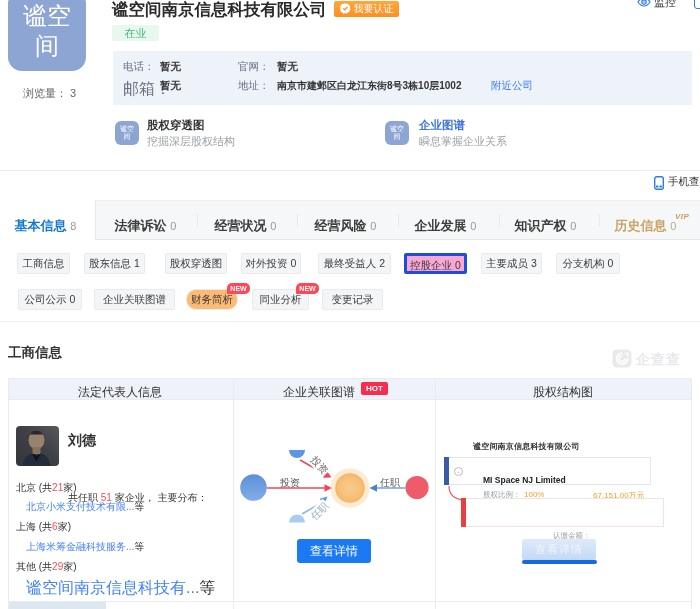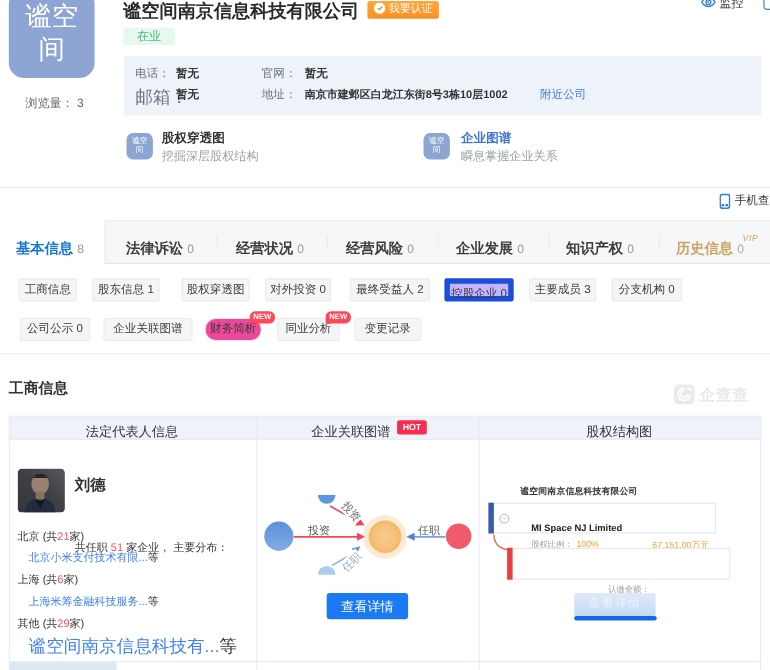--- a/index.html
+++ b/index.html
@@ -66,21 +66,21 @@
 <div class="abs" style="left:214.5px; top:217px; font-size:13px; font-weight:bold; color:#3d3d3d;">经营状况 <span style="font-size:11px; font-weight:normal; color:#999;">0</span></div>
 <div class="abs" style="left:314.5px; top:217px; font-size:13px; font-weight:bold; color:#3d3d3d;">经营风险 <span style="font-size:11px; font-weight:normal; color:#999;">0</span></div>
 <div class="abs" style="left:414.5px; top:217px; font-size:13px; font-weight:bold; color:#3d3d3d;">企业发展 <span style="font-size:11px; font-weight:normal; color:#999;">0</span></div>
 <div class="abs" style="left:514.5px; top:217px; font-size:13px; font-weight:bold; color:#3d3d3d;text-align:right;">知识产权 <span style="font-size:11px; font-weight:normal; color:#999;">0</span></div>
 <div class="abs" style="left:614.5px; top:217px; font-size:13px; font-weight:bold; color:#c9a464;">历史信息 <span style="font-size:11px; font-weight:normal; color:#b9ab8d;">0</span></div>
 <div class="abs" style="left:197px; top:214px; width:1px; height:13px; background:#e9eaec;"></div>
 <div class="abs" style="left:297px; top:214px; width:1px; height:13px; background:#e9eaec;"></div>
 <div class="abs" style="left:398px; top:214px; width:1px; height:13px; background:#e9eaec;"></div>
 <div class="abs" style="left:499px; top:214px; width:1px; height:13px; background:#e9eaec;"></div>
 <div class="abs" style="left:599px; top:214px; width:1px; height:13px; background:#e9eaec;"></div>
-<div class="abs" style="left:675px; top:212px; font-size:8px; font-weight:normal; font-style:italic; color:#cf9e57; letter-spacing:0.5px;">VIP</div>
+<div class="abs" style="left:675px; top:212px; font-size:8px; font-weight:bold; font-style:italic; color:#cf9e57; letter-spacing:0.5px;">VIP</div>
 
 <div id="btns"></div>
 
 <div class="abs" style="left:0; top:321px; width:700px; height:1px; background:#efeff1;"></div>
 
 <div class="abs" style="left:8px; top:344px; font-size:13.5px; font-weight:bold; color:#333;">工商信息</div>
 
 <div class="abs" style="left:612px; top:349px; color:#e7e8ea; font-size:14px; font-weight:bold;">
 <svg width="20" height="19" viewBox="0 0 20 19" style="vertical-align:-4px;">
       <rect x="0.5" y="0.5" width="19" height="18" rx="4.5" fill="#e9eaec"></rect>
@@ -181,22 +181,22 @@
 <div class="abs" style="left:461px; top:498px; width:203px; height:29px; border:1px solid #efe3e3; background:#fff;"></div>
 <div class="abs" style="left:461px; top:498px; width:5px; height:29px; background:#e84040;"></div>
 <div class="abs" style="left:522px; top:539px; width:74px; height:21px; background:linear-gradient(#dfeafa,#c3d9f5); border-radius:2px; color:#edf3fc; font-size:11px; line-height:21px; text-align:center; letter-spacing:1px;">查看详情</div>
 <div class="abs" style="left:522px; top:560px; width:75px; height:4px; background:#1668e3; border-radius:2px;"></div>
 
 <div class="abs" style="left:17px; top:253px; width:53px; height:21px; background:#f4f5f7; border:1px solid #e8eaed; border-radius:2px; font-size:10.5px; color:#3a3a3a; line-height:19px; text-align:center; white-space:nowrap;">工商信息</div>
 <div class="abs" style="left:84px; top:253px; width:61px; height:21px; background:#f4f5f7; border:1px solid #e8eaed; border-radius:2px; font-size:10.5px; color:#3a3a3a; line-height:19px; text-align:center; white-space:nowrap;">股东信息 1</div>
 <div class="abs" style="left:165px; top:253px; width:62px; height:21px; background:#f4f5f7; border:1px solid #e8eaed; border-radius:2px; font-size:10.5px; color:#3a3a3a; line-height:19px; text-align:center; white-space:nowrap;">股权穿透图</div>
 <div class="abs" style="left:241px; top:253px; width:60px; height:21px; background:#f4f5f7; border:1px solid #e8eaed; border-radius:2px; font-size:10.5px; color:#3a3a3a; line-height:19px; text-align:center; white-space:nowrap;">对外投资 0</div>
 <div class="abs" style="left:318px; top:253px; width:73px; height:21px; background:#f4f5f7; border:1px solid #e8eaed; border-radius:2px; font-size:10.5px; color:#3a3a3a; line-height:19px; text-align:center; white-space:nowrap;">最终受益人 2</div>
-<div class="abs" style="left:404px; top:253px; width:63px; height:21px; background:#c4b5fd; border:5px solid #1d4ed8; border-radius:2px; font-size:10.5px; color:#3a3a3a; line-height:19px; text-align:center; white-space:nowrap;">控股企业 0</div>
+<div class="abs" style="left:404px; top:253px; width:63px; height:21px; background:#f9a8d4; border:3px solid #1d4ed8; border-radius:2px; font-size:10.5px; color:#3a3a3a; line-height:19px; text-align:center; white-space:nowrap;">控股企业 0</div>
 <div class="abs" style="left:481px; top:253px; width:61px; height:21px; background:#f4f5f7; border:1px solid #e8eaed; border-radius:2px; font-size:10.5px; color:#3a3a3a; line-height:19px; text-align:center; white-space:nowrap;">主要成员 3</div>
 <div class="abs" style="left:556px; top:253px; width:64px; height:21px; background:#f4f5f7; border:1px solid #e8eaed; border-radius:2px; font-size:10.5px; color:#3a3a3a; line-height:19px; text-align:center; white-space:nowrap;">分支机构 0</div>
 <div class="abs" style="left:18px; top:289px; width:64px; height:21px; background:#f4f5f7; border:1px solid #e8eaed; border-radius:2px; font-size:10.5px; color:#3a3a3a; line-height:19px; text-align:center; white-space:nowrap;">公司公示 0</div>
 <div class="abs" style="left:94px; top:289px; width:81px; height:21px; background:#f4f5f7; border:1px solid #e8eaed; border-radius:2px; font-size:10.5px; color:#3a3a3a; line-height:19px; text-align:center; white-space:nowrap;">企业关联图谱</div>
-<div class="abs" style="left:186px; top:289px; width:52px; height:21px; background:#ec4899; border:1px solid #e8eaed; border-radius:10px; font-size:10.5px; color:#3a3a3a; line-height:19px; text-align:center; white-space:nowrap;">财务简析</div>
+<div class="abs" style="left:186px; top:289px; width:52px; height:21px; background:#fdba74; border:1px solid #e8eaed; border-radius:10px; font-size:10.5px; color:#3a3a3a; line-height:19px; text-align:center; white-space:nowrap;">财务简析</div>
 <div class="abs" style="left:252px; top:289px; width:57px; height:21px; background:#f4f5f7; border:1px solid #e8eaed; border-radius:2px; font-size:10.5px; color:#3a3a3a; line-height:19px; text-align:center; white-space:nowrap;">同业分析</div>
 <div class="abs" style="left:322px; top:289px; width:61px; height:21px; background:#f4f5f7; border:1px solid #e8eaed; border-radius:2px; font-size:10.5px; color:#3a3a3a; line-height:19px; text-align:center; white-space:nowrap;">变更记录</div>
 <div class="abs" style="left:227px; top:283px; width:23px; height:11px; background:#ff4757; border-radius:5px 5px 5px 1px; color:#fff; font-size:7px; line-height:11px; text-align:center; font-weight:bold;">NEW</div>
 <div class="abs" style="left:296px; top:283px; width:23px; height:11px; background:#ff4757; border-radius:5px 5px 5px 1px; color:#fff; font-size:7px; line-height:11px; text-align:center; font-weight:bold;">NEW</div>
 
 </body></html>

